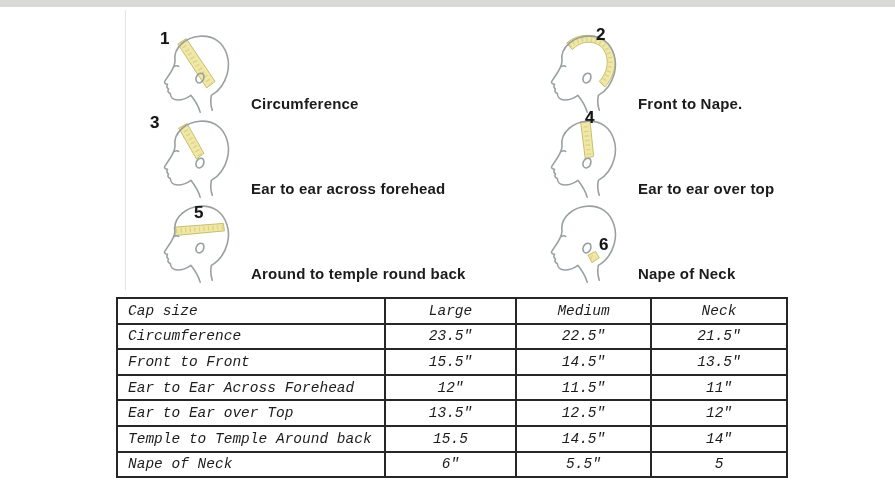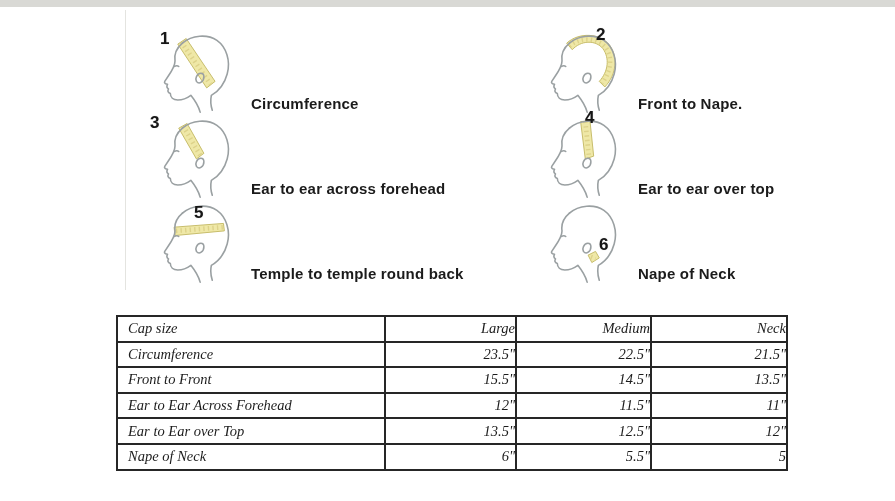--- a/index.html
+++ b/index.html
@@ -26,25 +26,25 @@
   }
   .n1{left:12px;top:-2px}.n2{left:61px;top:-6px}.n3{left:2px;top:-3px}
   .n4{left:50px;top:-8px}.n5{left:46px;top:2px}.n6{left:64px;top:34px}
   .diagram-label{
     align-self:flex-end;padding:0 0 5px 8px;
     font-size:15px;font-weight:bold;color:#1b1b1b;letter-spacing:.2px;white-space:nowrap;
   }
   .size-table{
     position:absolute;left:116px;top:297px;width:670px;
     border-collapse:collapse;table-layout:fixed;
-    font-family:Liberation Serif, serif;font-style:italic;
-    font-size:14.5px;color:#1c1c1c;margin-top:18px;
+    font-family:Liberation Mono, monospace;font-style:italic;
+    font-size:14.5px;color:#1c1c1c;
   }
   .size-table td{
-    border:2px solid #262626;height:23.6px;text-align:right;
+    border:2px solid #262626;height:23.6px;text-align:center;
     padding:0;overflow:hidden;white-space:nowrap;
   }
   .size-table td.rowlabel{text-align:left;padding-left:10px;}
 </style>
 </head>
 <body>
 
 <svg width="0" height="0" style="position:absolute" aria-hidden="true">
   <defs>
     <g id="head-base" class="outline">
@@ -111,21 +111,21 @@
 
     <div class="diagram-cell">
       <div class="head-wrap">
         <svg viewBox="0 0 100 88">
           <path class="band" d="M27,27 L80,23 L81,31 L28,36 Z"></path>
           <path class="band-dash" d="M29,31 L80,27"></path>
           <use href="#head-base"></use>
         </svg>
         <span class="num n5">5</span>
       </div>
-      <span class="diagram-label">Temple to temple round back</span>
+      <span class="diagram-label">Around to temple round back</span>
     </div>
 
     <div class="diagram-cell">
       <div class="head-wrap">
         <svg viewBox="0 0 100 88">
           <path class="band" d="M56,57 L64,53 L68,60 L60,65 Z"></path>
           <path class="band-dash" d="M59,59 L64,61"></path>
           <use href="#head-base"></use>
         </svg>
         <span class="num n6">6</span>
@@ -167,20 +167,26 @@
         <td>11.5"</td>
         <td>11"</td>
       </tr>
       <tr>
         <td class="rowlabel">Ear to Ear over Top</td>
         <td>13.5"</td>
         <td>12.5"</td>
         <td>12"</td>
       </tr>
       <tr>
+        <td class="rowlabel">Temple to Temple Around back</td>
+        <td>15.5</td>
+        <td>14.5"</td>
+        <td>14"</td>
+      </tr>
+      <tr>
         <td class="rowlabel">Nape of Neck</td>
         <td>6"</td>
         <td>5.5"</td>
         <td>5</td>
       </tr>
     </tbody>
   </table>
 </div>
 
 </body></html>

